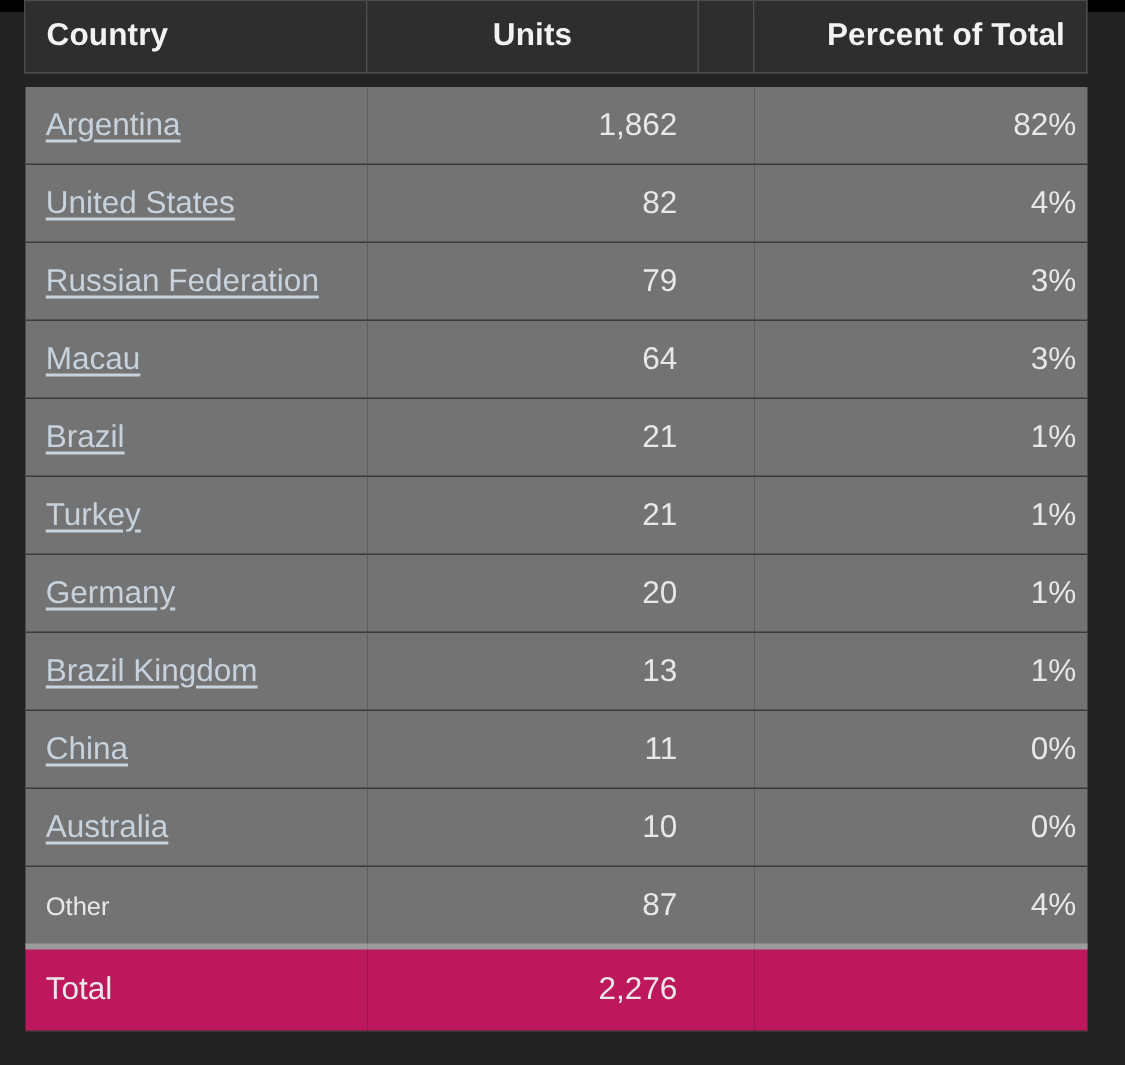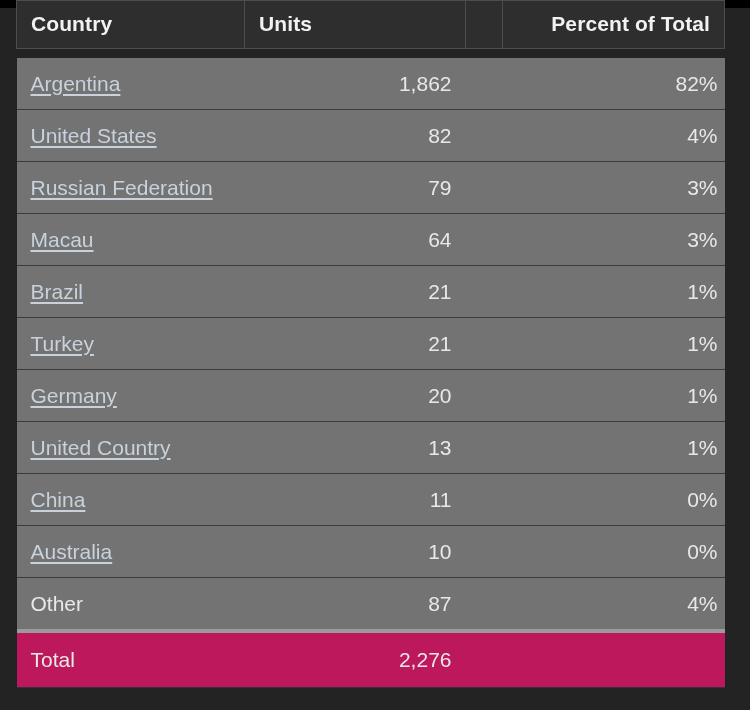--- a/index.html
+++ b/index.html
@@ -60,21 +60,21 @@
     color: #f2f2f2;
     font-size: 21px;
     font-weight: bold;
     padding: 11px 14px 12px 14px;
     height: 23px;
     box-sizing: content-box;
     vertical-align: middle;
     letter-spacing: 0.1px;
   }
   th.h-country { text-align: left; }
-  th.h-units   { text-align: left; }
+  th.h-units   { text-align: center; }
   th.h-gap     { text-align: left; padding-left: 0; padding-right: 0; }
   th.h-pct     { text-align: right; }
 
   
   tr.head-gap td {
     height: 9px;
     padding: 0;
     border: none;
     background: transparent;
   }
@@ -96,21 +96,21 @@
 
   a.country-link {
     color: #c7d2dc;
     text-decoration: underline;
     text-underline-offset: 3px;
     cursor: pointer;
     font-size: 21px;
   }
   span.country-plain {
     color: #e8e8e8;
-    font-size: 21px;
+    font-size: 17px;
   }
 
   
   tbody tr.total-row td {
     border-top: 4px solid #9b9b9b;
     border-bottom: 1px solid #343434;
     padding: 0 14px;
     height: 54px;
     font-size: 21px;
     color: #e8e8e8;
@@ -211,21 +211,21 @@
           <td class="cell-country">
             <a class="country-link">Germany</a>
           </td>
           <td class="cell-units">20</td>
           <td class="cell-gap"></td>
           <td class="cell-pct">1%</td>
         </tr>
 
         <tr class="data-row">
           <td class="cell-country">
-            <a class="country-link">United Country</a>
+            <a class="country-link">Brazil Kingdom</a>
           </td>
           <td class="cell-units">13</td>
           <td class="cell-gap"></td>
           <td class="cell-pct">1%</td>
         </tr>
 
         <tr class="data-row">
           <td class="cell-country">
             <a class="country-link">China</a>
           </td>

